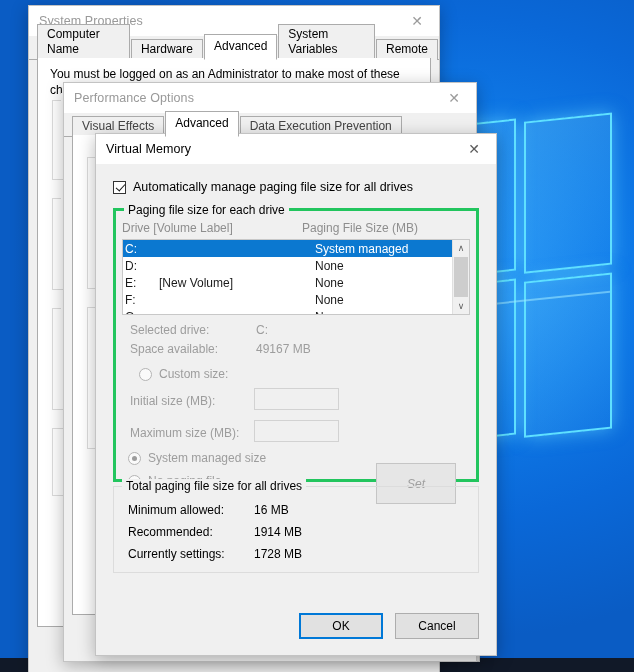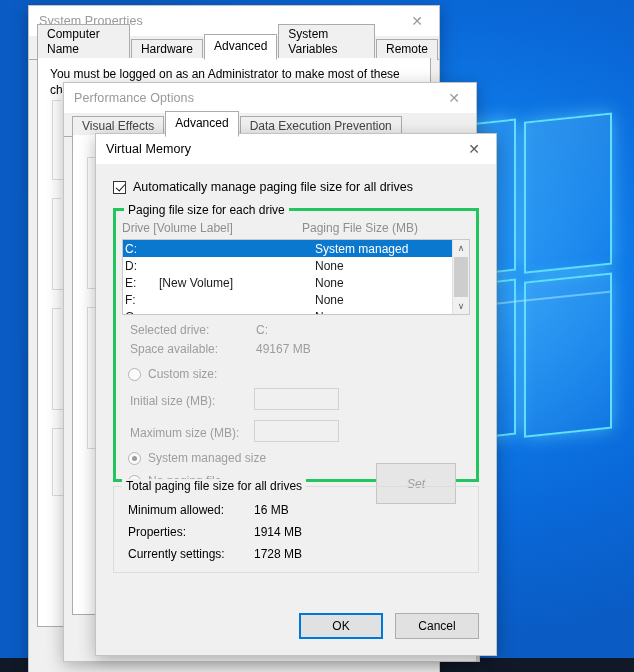--- a/index.html
+++ b/index.html
@@ -572,21 +572,21 @@
           <div class="vs-arrow" style="position:absolute; bottom:0; left:0; right:0;">∨</div>
         </div>
       </div>
 
       <span class="kv k" style="top:112px;">Selected drive:</span>
       <span class="kv v" style="top:112px;">C:</span>
 
       <span class="kv k" style="top:131px;">Space available:</span>
       <span class="kv v" style="top:131px;">49167 MB</span>
 
-      <div class="radiorow" style="left:12px; top:156px;">
+      <div class="radiorow" style="left:23px; top:156px;">
         <span class="radio"></span>
         <span class="lbl">Custom size:</span>
       </div>
 
       <span class="kv k" style="top:183px;">Initial size (MB):</span>
       <div class="txtinput" style="left:138px; top:177px;"></div>
 
       <span class="kv k" style="top:215px;">Maximum size (MB):</span>
       <div class="txtinput" style="left:138px; top:209px;"></div>
 
@@ -602,21 +602,21 @@
 
       <div class="btn disabled" id="vm-set-btn" style="top:252px;">Set</div>
     </div>
 
     <div class="groupbox" id="vm-gb-total">
       <span class="gb-title">Total paging file size for all drives</span>
 
       <span class="tot-k" style="top:16px;">Minimum allowed:</span>
       <span class="tot-v" style="top:16px;">16 MB</span>
 
-      <span class="tot-k" style="top:38px;">Properties:</span>
+      <span class="tot-k" style="top:38px;">Recommended:</span>
       <span class="tot-v" style="top:38px;">1914 MB</span>
 
       <span class="tot-k" style="top:60px;">Currently settings:</span>
       <span class="tot-v" style="top:60px;">1728 MB</span>
     </div>
 
     <div id="vm-buttons">
       <div class="btn default">OK</div>
       <div class="btn">Cancel</div>
     </div>

